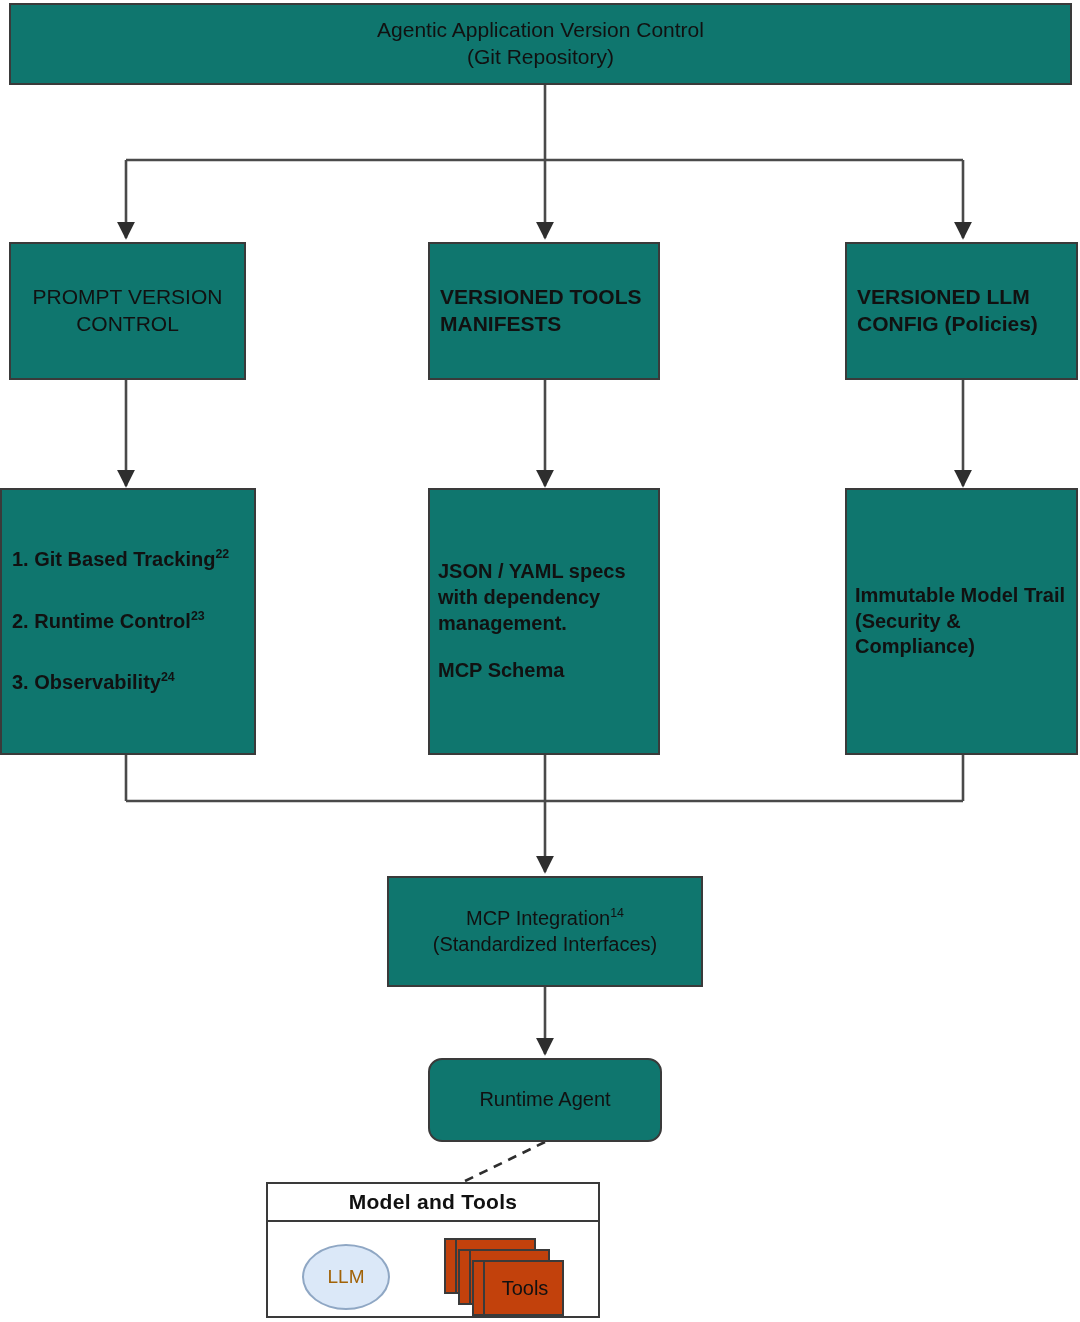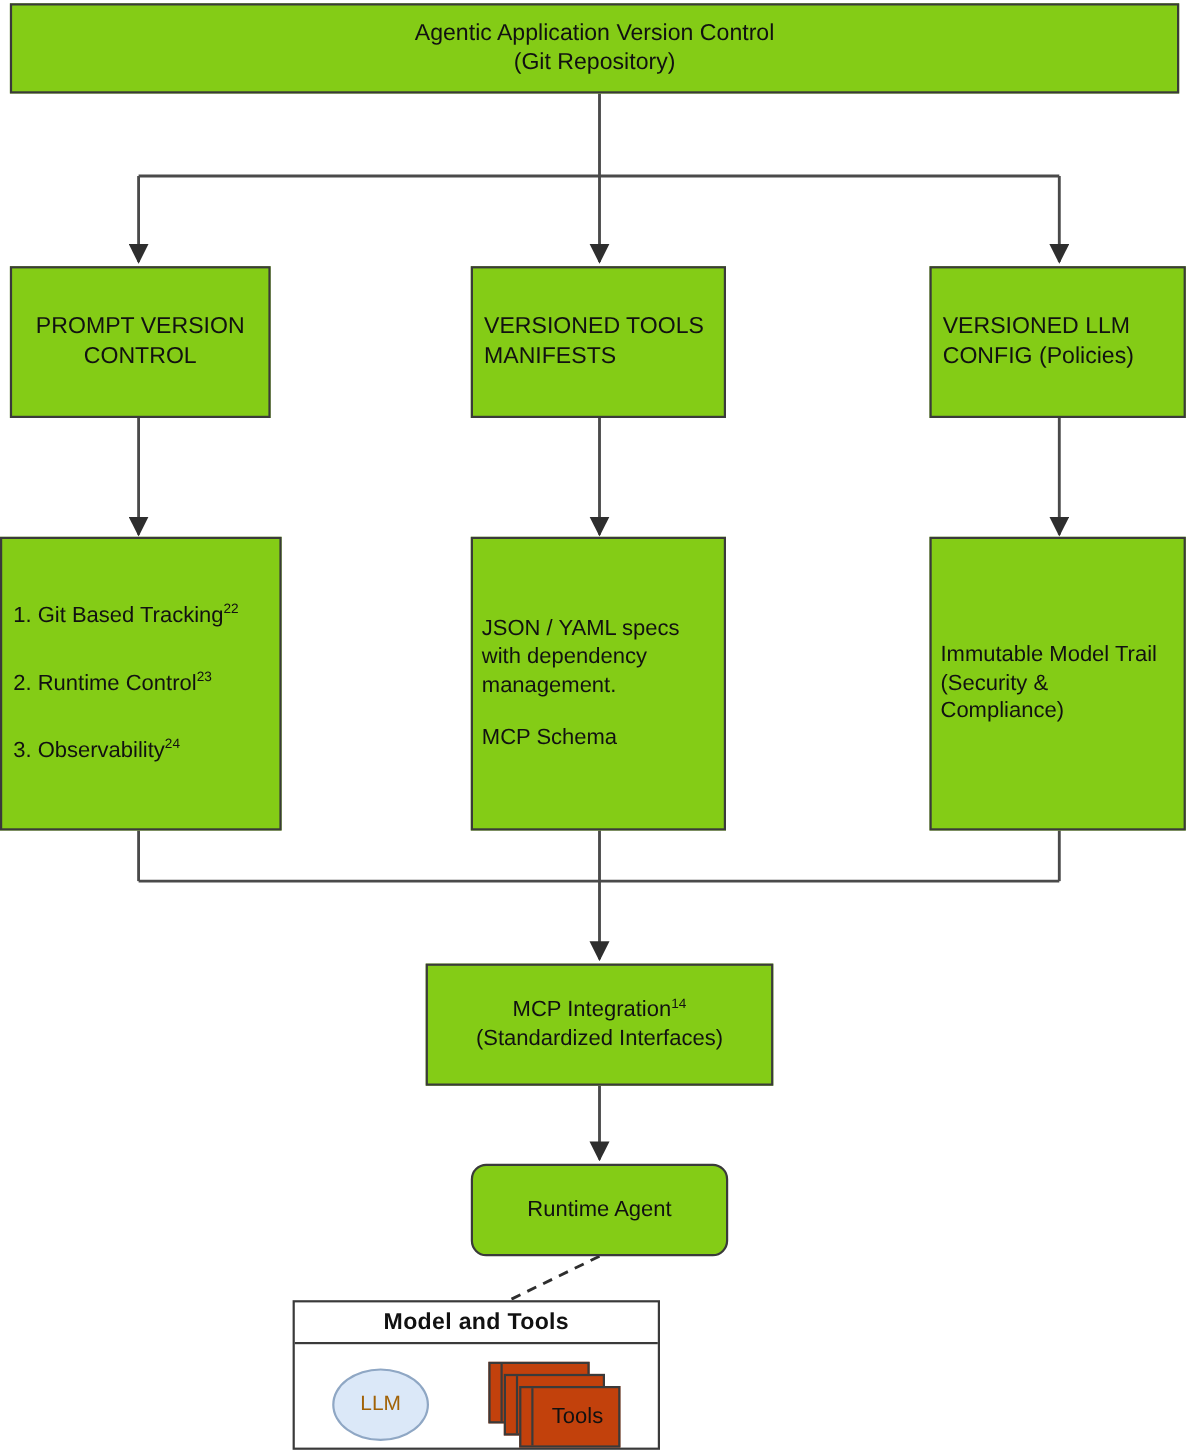--- a/index.html
+++ b/index.html
@@ -14,32 +14,33 @@
   #canvas {
     position: relative;
     width: 1080px;
     height: 1322px;
     background: #ffffff;
     overflow: hidden;
   }
   .box {
     position: absolute;
     box-sizing: border-box;
-    background: #84cc16;
+    background: #0f766e;
     border: 2px solid #3a3a3a;
     display: flex;
     align-items: center;
     justify-content: center;
     text-align: center;
     line-height: 1.28;
     color: #111111;
   }
   .box.left-align {
     justify-content: flex-start;
     text-align: left;
+    font-weight: bold;
   }
   .box-inner {
     padding: 0 10px;
     width: 100%;
   }
   .rounded {
     border-radius: 16px;
   }
   sup {
     font-size: 0.62em;

